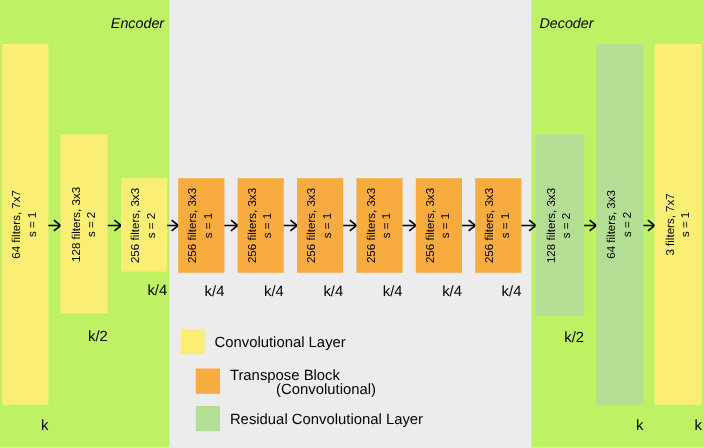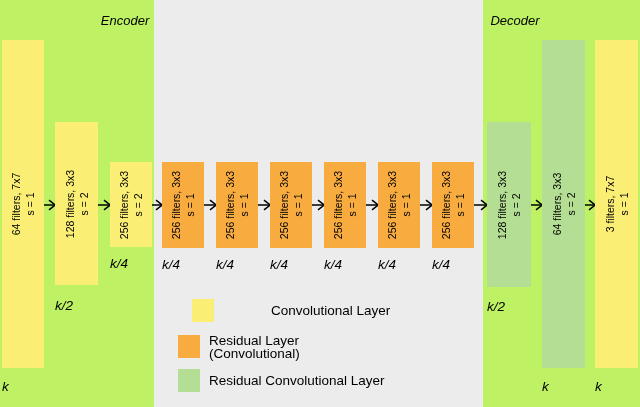--- a/index.html
+++ b/index.html
@@ -15,22 +15,22 @@
   .hdr-enc{left:125px}.hdr-tra{left:319px}.hdr-dec{left:515px}
   .block{position:absolute;}
   .rot{
     position:absolute;top:50%;left:50%;
     transform:translate(-50%,-50%) rotate(-90deg);
     white-space:nowrap;text-align:center;
     font-size:10.5px;line-height:13.5px;
   }
   .rot span{display:block;}
   .size-label{
-    position:absolute;font-style:italic;font-size:13.5px;
-    text-align:left;white-space:nowrap;
+    position:absolute;font-size:13.5px;
+    text-align:right;white-space:nowrap;
   }
   .arrow{position:absolute;}
   .legend-row{position:absolute;display:flex;align-items:center;}
   .swatch{width:22px;height:23px;margin-right:9px;flex:0 0 auto;}
   .legend-label{font-size:13.5px;line-height:13px;}
 </style>
 </head>
 <body>
 
 <div class="stage">
@@ -163,31 +163,31 @@
       <div class="size-label" style="left: 542px; top: 379px; width: 43px;">k</div>
       <div class="block" style="left: 595px; top: 40px; width: 43px; height: 328px; background: rgb(250, 238, 116);">
         <div class="rot">
           <span>3 filters, 7x7</span>
           <span>s = 1</span>
         </div>
       </div>
       <div class="size-label" style="left: 595px; top: 379px; width: 43px;">k</div>
     </div>
   <div id="legend">
-      <div class="legend-row" style="left: 192px; top: 299px; height: 23px; gap: 48px;">
+      <div class="legend-row" style="left: 164px; top: 299px; height: 23px;">
         <div class="swatch" style="background: rgb(250, 238, 116);"></div>
         <div class="legend-label">
           <span style="display: block;">Convolutional Layer</span>
         </div>
       </div>
       <div class="legend-row" style="left: 178px; top: 335px; height: 23px;">
         <div class="swatch" style="background: rgb(248, 172, 64);"></div>
         <div class="legend-label">
-          <span style="display: block;">Residual Layer</span>
-          <span style="display: block;">(Convolutional)</span>
+          <span style="display: block;">Transpose Block</span>
+          <span style="display: block; margin-left: 42px;">(Convolutional)</span>
         </div>
       </div>
       <div class="legend-row" style="left: 178px; top: 369px; height: 23px;">
         <div class="swatch" style="background: rgb(180, 222, 147);"></div>
         <div class="legend-label">
           <span style="display: block;">Residual Convolutional Layer</span>
         </div>
       </div>
     </div>
 </div>

